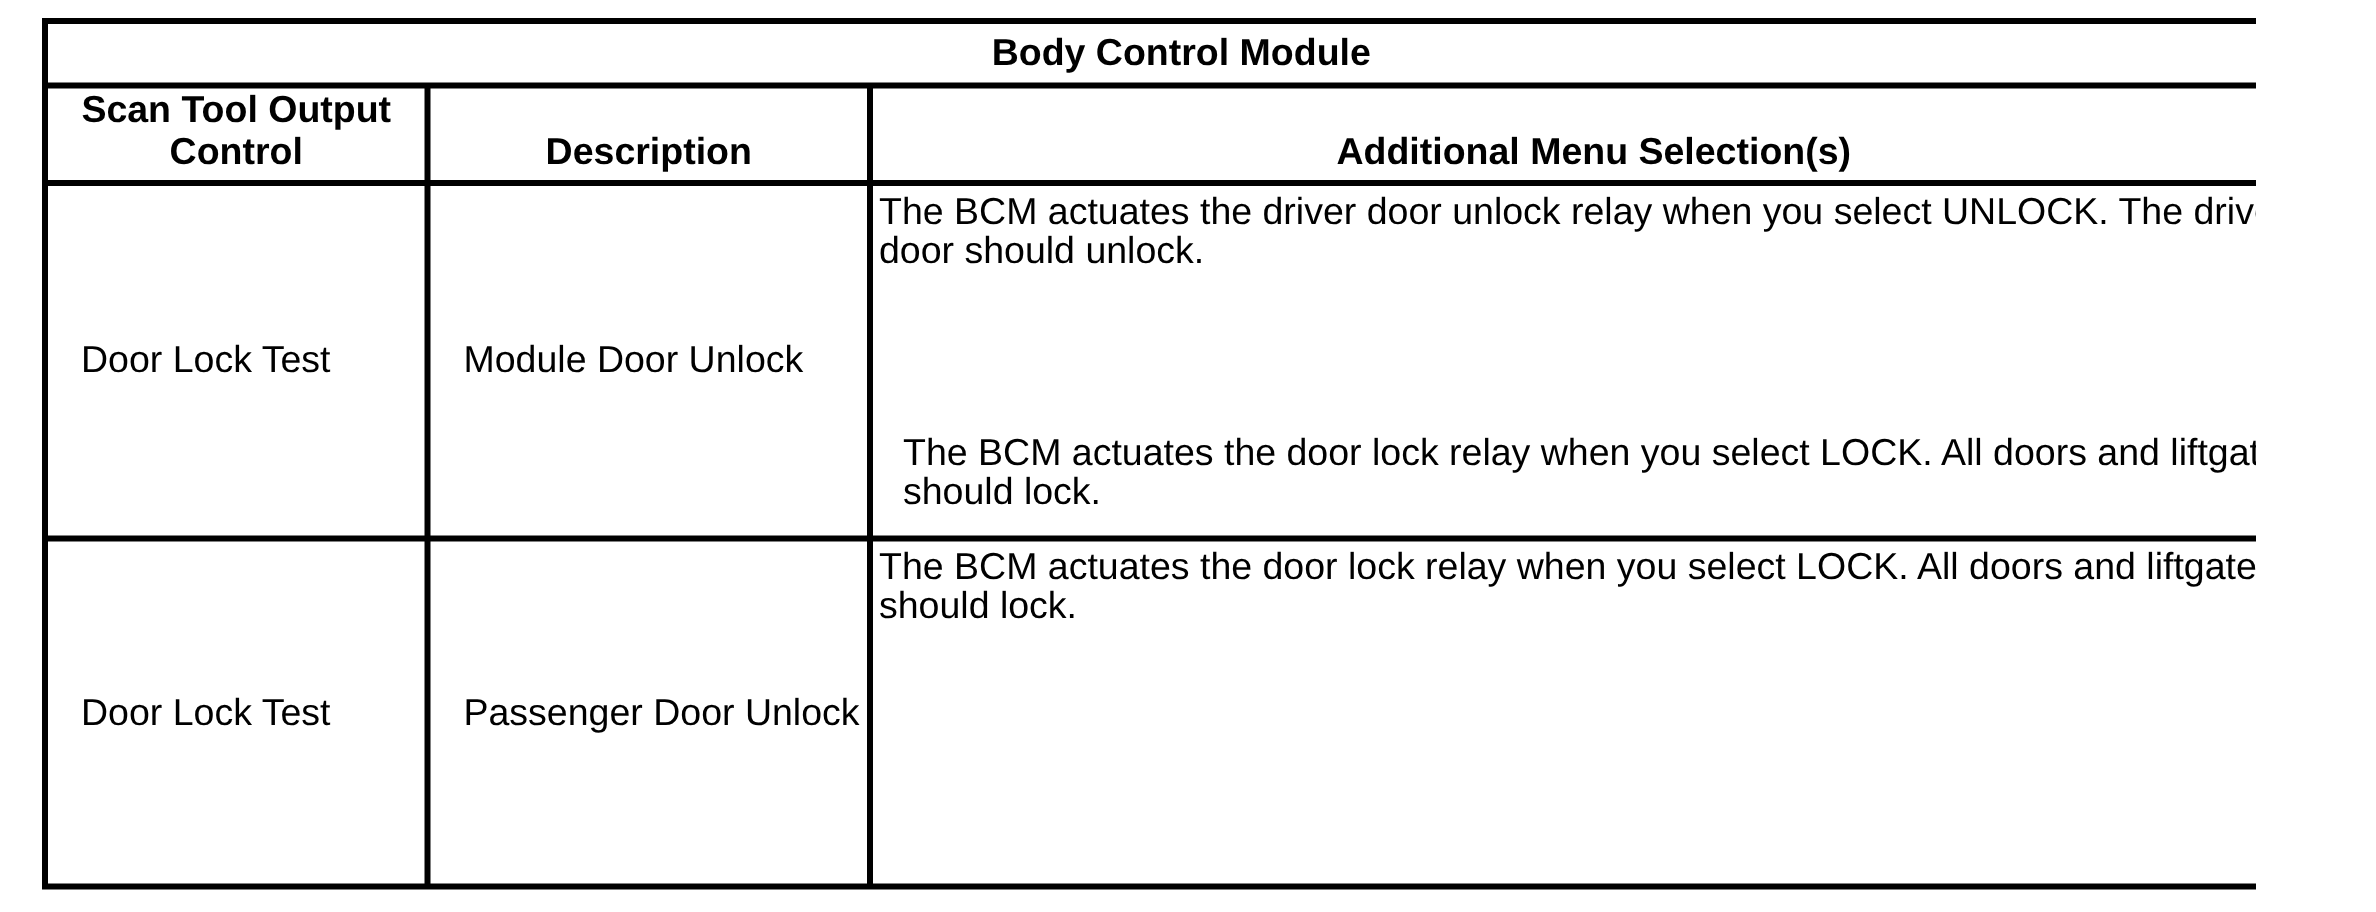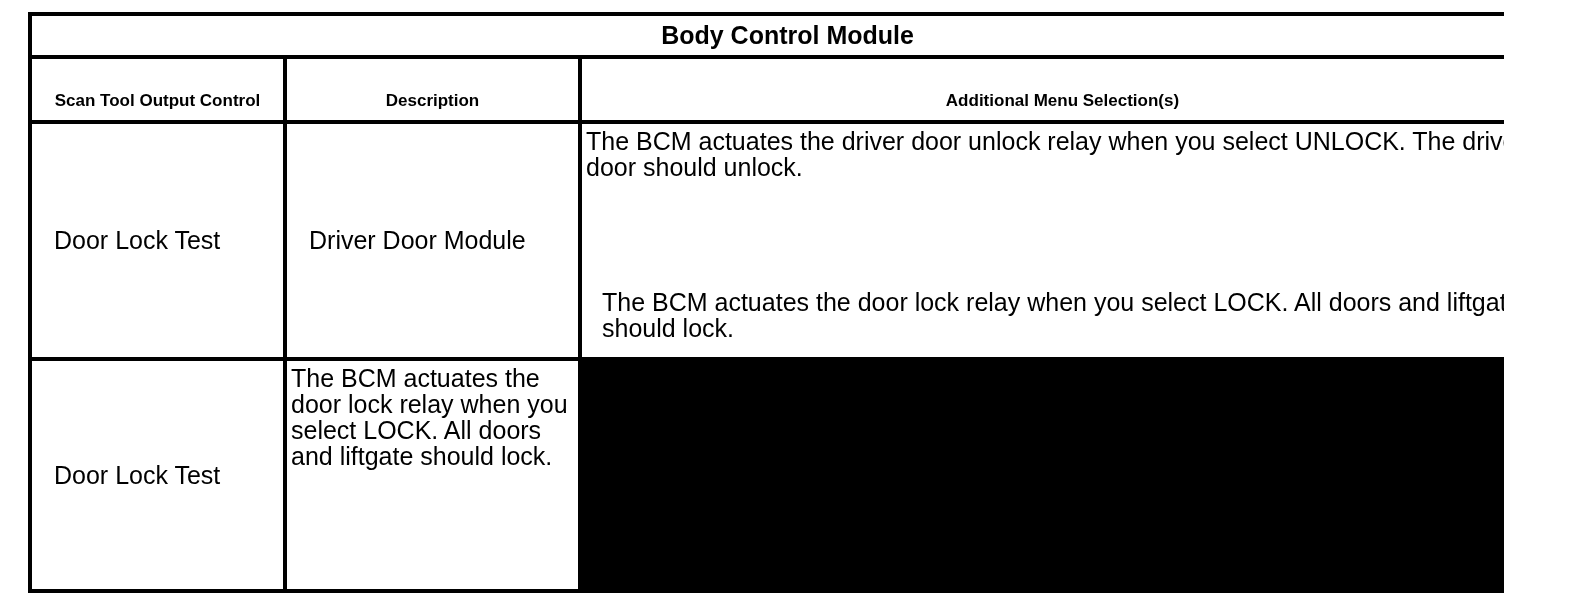--- a/index.html
+++ b/index.html
@@ -30,22 +30,22 @@
     gap: 4px;
   }
   .cell { background: #ffffff; overflow: hidden; }
   .title-cell {
     grid-column: 1 / -1;
     display: flex; align-items: center; justify-content: center;
     font-size: 25px; font-weight: bold;
   }
   .header-cell {
     display: flex; align-items: flex-end; justify-content: center;
-    text-align: right;
-    font-size: 17px; font-weight: bold; line-height: 28px;
+    text-align: center;
+    font-size: 25px; font-weight: bold; line-height: 28px;
     padding: 17px 4px 5px 4px;
   }
   .left-cell {
     display: flex; align-items: center;
     font-size: 25px; line-height: 27px;
     padding-left: 22px;
     white-space: nowrap;
   }
   .desc-cell {
     font-size: 25px; line-height: 26px;
@@ -61,25 +61,26 @@
 
   <div class="bcm-table">
 
     <div class="cell title-cell">Body Control Module</div>
 
     <div class="cell header-cell">Scan Tool Output Control</div>
     <div class="cell header-cell">Description</div>
     <div class="cell header-cell">Additional Menu Selection(s)</div>
 
     <div class="cell left-cell">Door Lock Test</div>
-    <div class="cell left-cell">Driver Door Module</div>
+    <div class="cell left-cell">Module Door Unlock</div>
     <div class="cell desc-cell">
       <p>The BCM actuates the driver door unlock relay when you select UNLOCK. The driver door should unlock.</p>
       <p>The BCM actuates the door lock relay when you select LOCK. All doors and liftgate should lock.</p>
     </div>
 
     <div class="cell left-cell">Door Lock Test</div>
+    <div class="cell left-cell">Passenger Door Unlock</div>
     <div class="cell desc-cell">
       <p>The BCM actuates the door lock relay when you select LOCK. All doors and liftgate should lock.</p>
     </div>
 
   </div>
 </div>
 
 </body></html>

